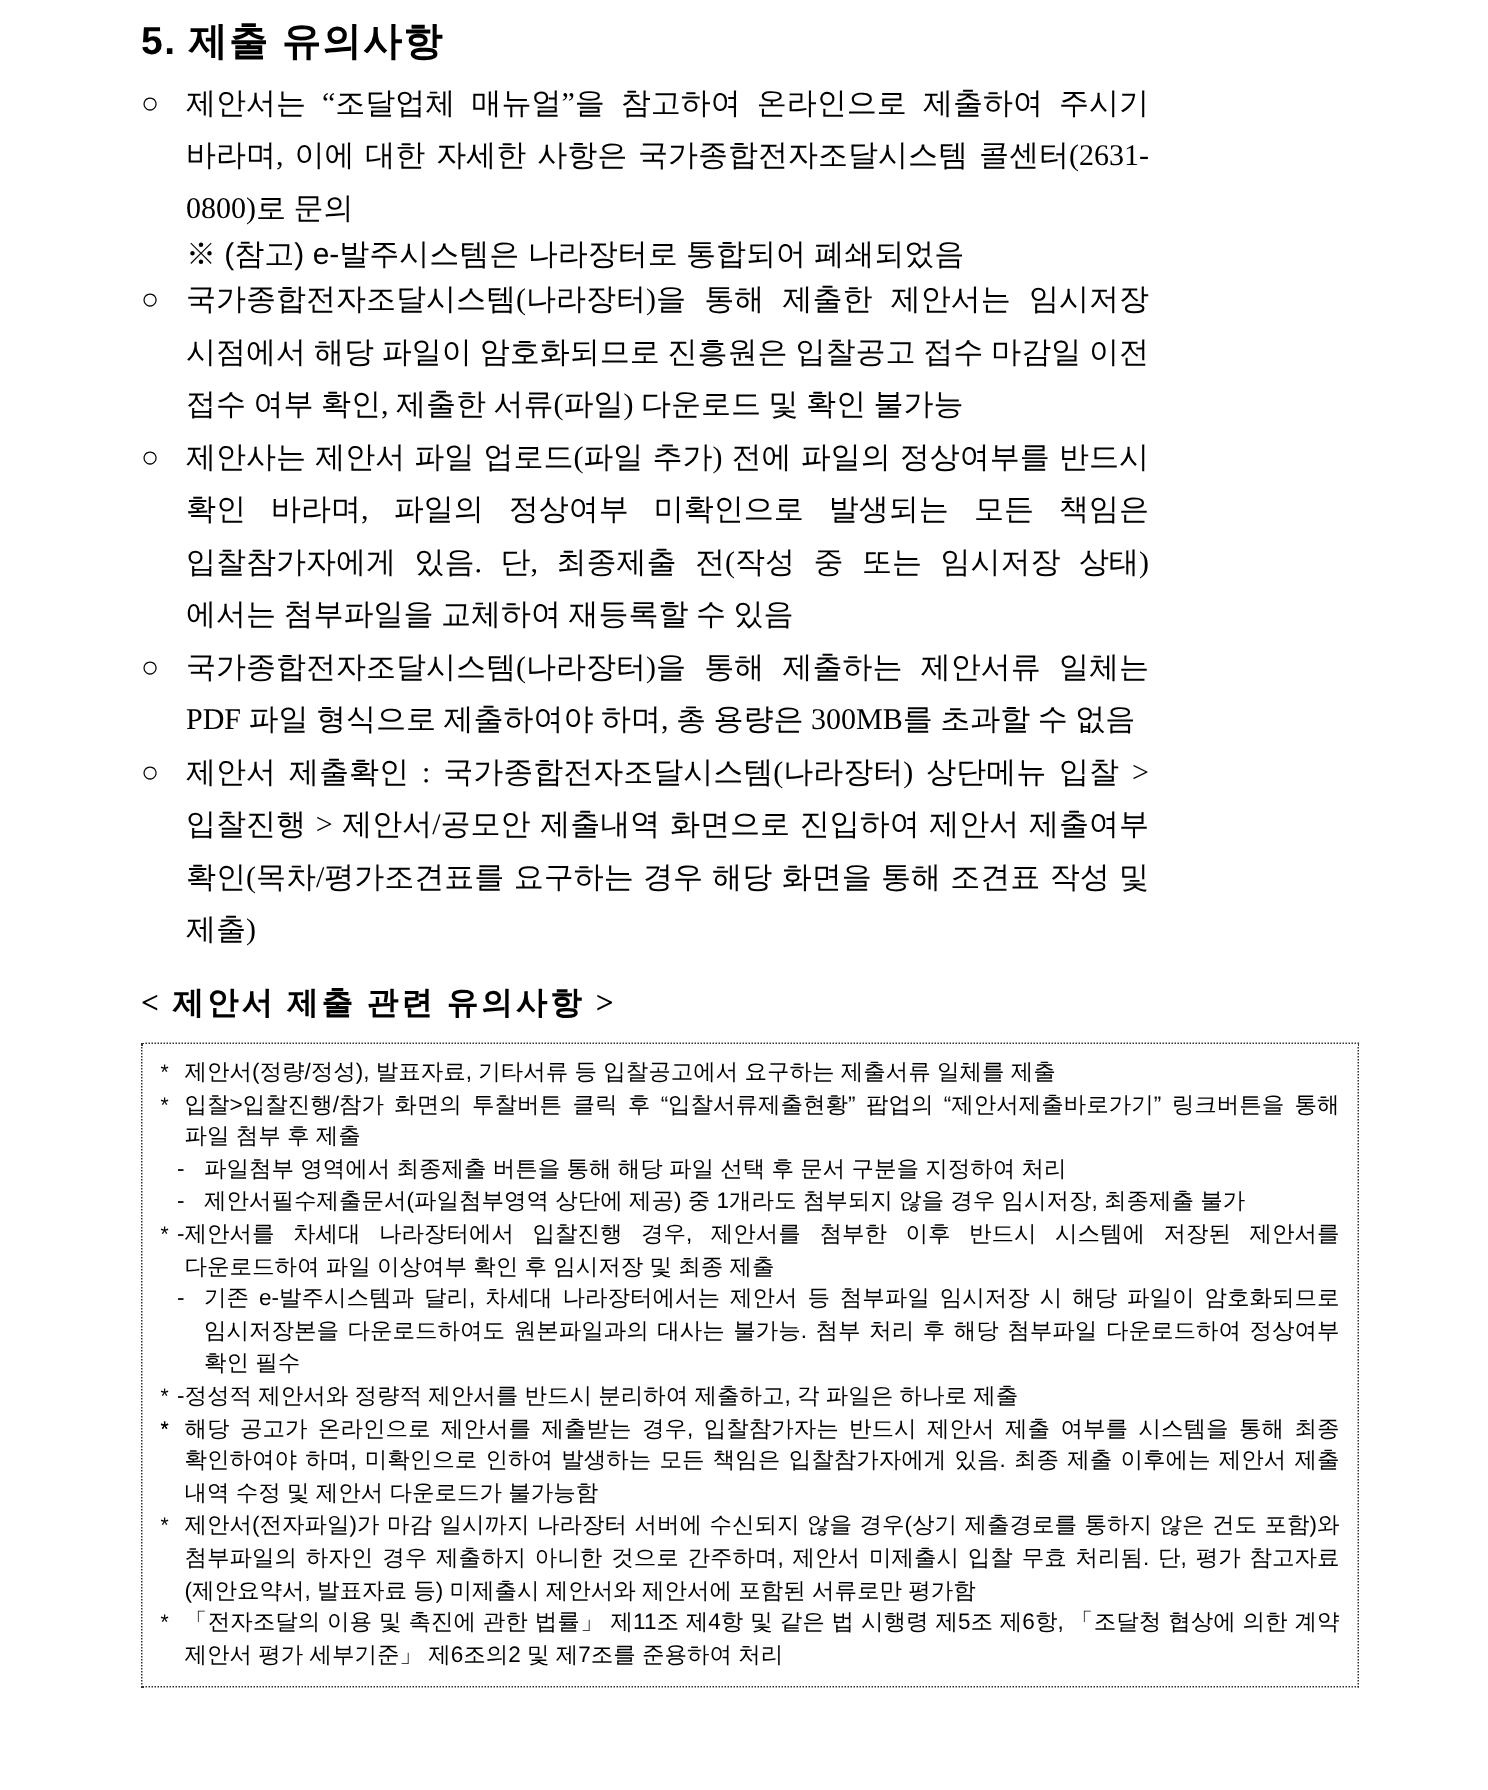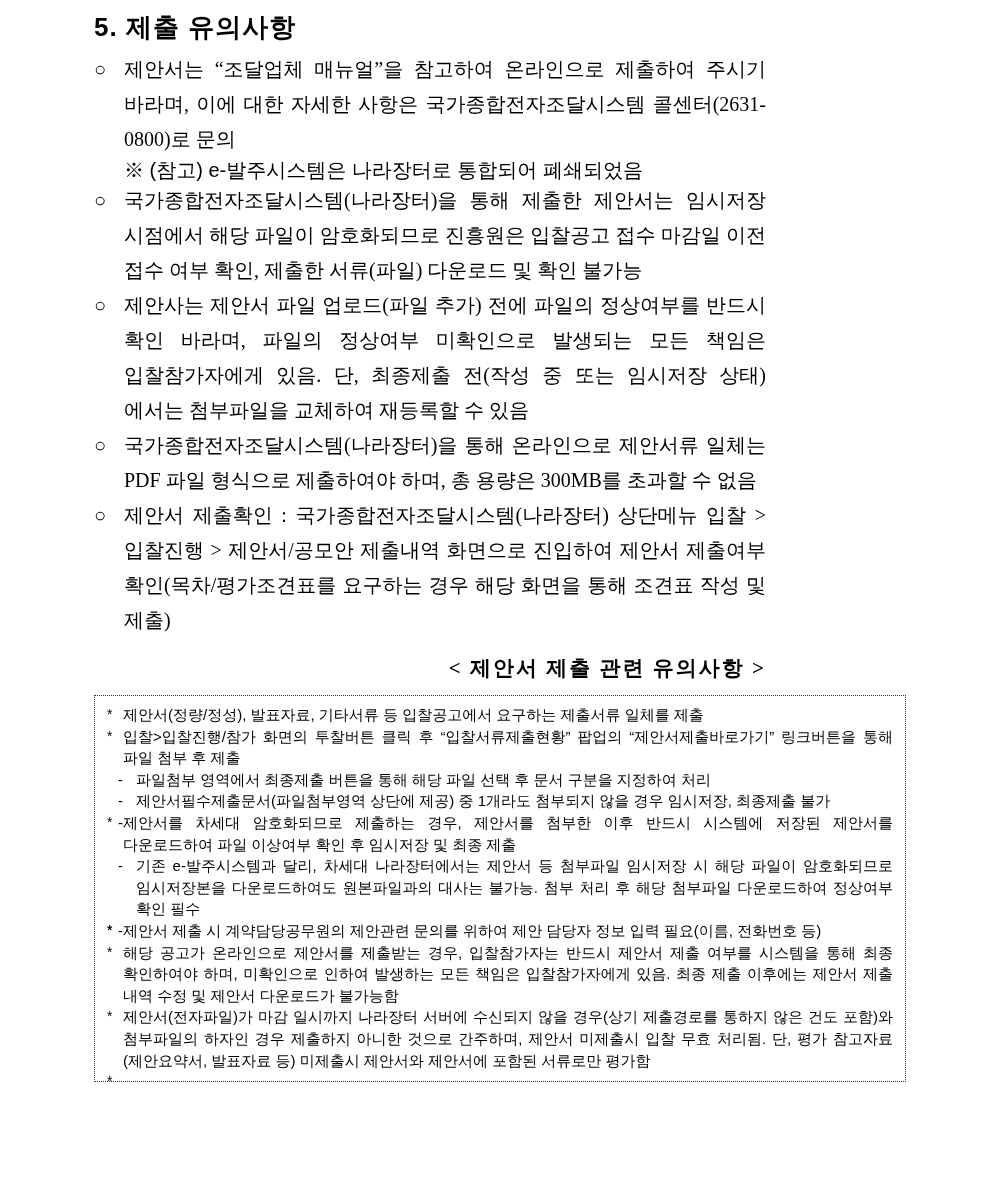--- a/index.html
+++ b/index.html
@@ -46,21 +46,21 @@
     line-height: 35px;
   }
   .note {
     padding-left: 30px;
     font-family: "Liberation Sans", sans-serif;
     font-size: 20px;
     line-height: 26px;
     word-break: keep-all;
   }
   .box-heading {
-    text-align: right;
+    text-align: left;
     font-family: "Liberation Serif", "DejaVu Serif", serif;
     font-weight: 700;
     font-size: 21px;
     letter-spacing: 2px;
     margin: 16px 0 13px 0;
   }
   .box {
     box-sizing: border-box;
     border: 1.5px dotted #333333;
     padding: 8px 12px 10px 9px;
@@ -87,34 +87,34 @@
 </head>
 <body>
 
 <div class="page">
   <h1 class="title">5. 제출 유의사항</h1>
   <div class="bullets" id="bullets">
       <div class="bullet-item"><span class="circle-marker">○</span><span>제안서는 “조달업체 매뉴얼”을 참고하여 온라인으로 제출하여 주시기 바라며, 이에 대한 자세한 사항은 국가종합전자조달시스템 콜센터(2631-0800)로 문의</span></div>
       <div class="note">※ (참고) e-발주시스템은 나라장터로 통합되어 폐쇄되었음</div>
       <div class="bullet-item"><span class="circle-marker">○</span><span>국가종합전자조달시스템(나라장터)을 통해 제출한 제안서는 임시저장 시점에서 해당 파일이 암호화되므로 진흥원은 입찰공고 접수 마감일 이전 접수 여부 확인, 제출한 서류(파일) 다운로드 및 확인 불가능</span></div>
       <div class="bullet-item"><span class="circle-marker">○</span><span>제안사는 제안서 파일 업로드(파일 추가) 전에 파일의 정상여부를 반드시 확인 바라며, 파일의 정상여부 미확인으로 발생되는 모든 책임은 입찰참가자에게 있음. 단, 최종제출 전(작성 중 또는 임시저장 상태)에서는 첨부파일을 교체하여 재등록할 수 있음</span></div>
-      <div class="bullet-item"><span class="circle-marker">○</span><span>국가종합전자조달시스템(나라장터)을 통해 온라인으로 제안서류 일체는 PDF 파일 형식으로 제출하여야 하며, 총 용량은 300MB를 초과할 수 없음</span></div>
+      <div class="bullet-item"><span class="circle-marker">○</span><span>국가종합전자조달시스템(나라장터)을 통해 제출하는 제안서류 일체는 PDF 파일 형식으로 제출하여야 하며, 총 용량은 300MB를 초과할 수 없음</span></div>
       <div class="bullet-item"><span class="circle-marker">○</span><span>제안서 제출확인 : 국가종합전자조달시스템(나라장터) 상단메뉴 입찰 &gt; 입찰진행 &gt; 제안서/공모안 제출내역 화면으로 진입하여 제안서 제출여부 확인(목차/평가조견표를 요구하는 경우 해당 화면을 통해 조견표 작성 및 제출)</span></div>
     </div>
   <div class="box-heading">&lt; 제안서 제출 관련 유의사항 &gt;</div>
   <div class="box">
     <div id="box-items">
         <div class="box-item level-1"><span class="box-marker">*</span><span>제안서(정량/정성), 발표자료, 기타서류 등 입찰공고에서 요구하는 제출서류 일체를 제출</span></div>
         <div class="box-item level-1"><span class="box-marker">*</span><span>입찰&gt;입찰진행/참가 화면의 투찰버튼 클릭 후 “입찰서류제출현황” 팝업의 “제안서제출바로가기” 링크버튼을 통해 파일 첨부 후 제출</span></div>
         <div class="box-item level-2"><span class="box-marker">-</span><span>파일첨부 영역에서 최종제출 버튼을 통해 해당 파일 선택 후 문서 구분을 지정하여 처리</span></div>
         <div class="box-item level-2"><span class="box-marker">-</span><span>제안서필수제출문서(파일첨부영역 상단에 제공) 중 1개라도 첨부되지 않을 경우 임시저장, 최종제출 불가</span></div>
         <div class="box-item level-2"><span class="box-marker">-</span></div>
-        <div class="box-item level-1"><span class="box-marker">*</span><span>제안서를 차세대 암호화되므로 제출하는 경우, 제안서를 첨부한 이후 반드시 시스템에 저장된 제안서를 다운로드하여 파일 이상여부 확인 후 임시저장 및 최종 제출</span></div>
+        <div class="box-item level-1"><span class="box-marker">*</span><span>제안서를 차세대 나라장터에서 입찰진행 경우, 제안서를 첨부한 이후 반드시 시스템에 저장된 제안서를 다운로드하여 파일 이상여부 확인 후 임시저장 및 최종 제출</span></div>
         <div class="box-item level-2"><span class="box-marker">-</span><span>기존 e-발주시스템과 달리, 차세대 나라장터에서는 제안서 등 첨부파일 임시저장 시 해당 파일이 암호화되므로 임시저장본을 다운로드하여도 원본파일과의 대사는 불가능. 첨부 처리 후 해당 첨부파일 다운로드하여 정상여부 확인 필수</span></div>
         <div class="box-item level-2"><span class="box-marker">-</span></div>
+        <div class="box-item level-1"><span class="box-marker">*</span><span>정성적 제안서와 정량적 제안서를 반드시 분리하여 제출하고, 각 파일은 하나로 제출</span></div>
         <div class="box-item level-1"><span class="box-marker">*</span></div>
-        <div class="box-item level-1"><span class="box-marker">*</span><span>제안서 제출 시 계약담당공무원의 제안관련 문의를 위하여 제안 담당자 정보 입력 필요(이름, 전화번호 등)</span></div>
         <div class="box-item level-1"><span class="box-marker">*</span><span>해당 공고가 온라인으로 제안서를 제출받는 경우, 입찰참가자는 반드시 제안서 제출 여부를 시스템을 통해 최종 확인하여야 하며, 미확인으로 인하여 발생하는 모든 책임은 입찰참가자에게 있음. 최종 제출 이후에는 제안서 제출 내역 수정 및 제안서 다운로드가 불가능함</span></div>
         <div class="box-item level-1"><span class="box-marker">*</span><span>제안서(전자파일)가 마감 일시까지 나라장터 서버에 수신되지 않을 경우(상기 제출경로를 통하지 않은 건도 포함)와 첨부파일의 하자인 경우 제출하지 아니한 것으로 간주하며, 제안서 미제출시 입찰 무효 처리됨. 단, 평가 참고자료(제안요약서, 발표자료 등) 미제출시 제안서와 제안서에 포함된 서류로만 평가함</span></div>
-        <div class="box-item level-1"><span class="box-marker">*</span></div>
+        <div class="box-item level-1"><span class="box-marker">*</span><span>「전자조달의 이용 및 촉진에 관한 법률」 제11조 제4항 및 같은 법 시행령 제5조 제6항, 「조달청 협상에 의한 계약 제안서 평가 세부기준」 제6조의2 및 제7조를 준용하여 처리</span></div>
       </div>
   </div>
 </div>
 
 </body></html>

